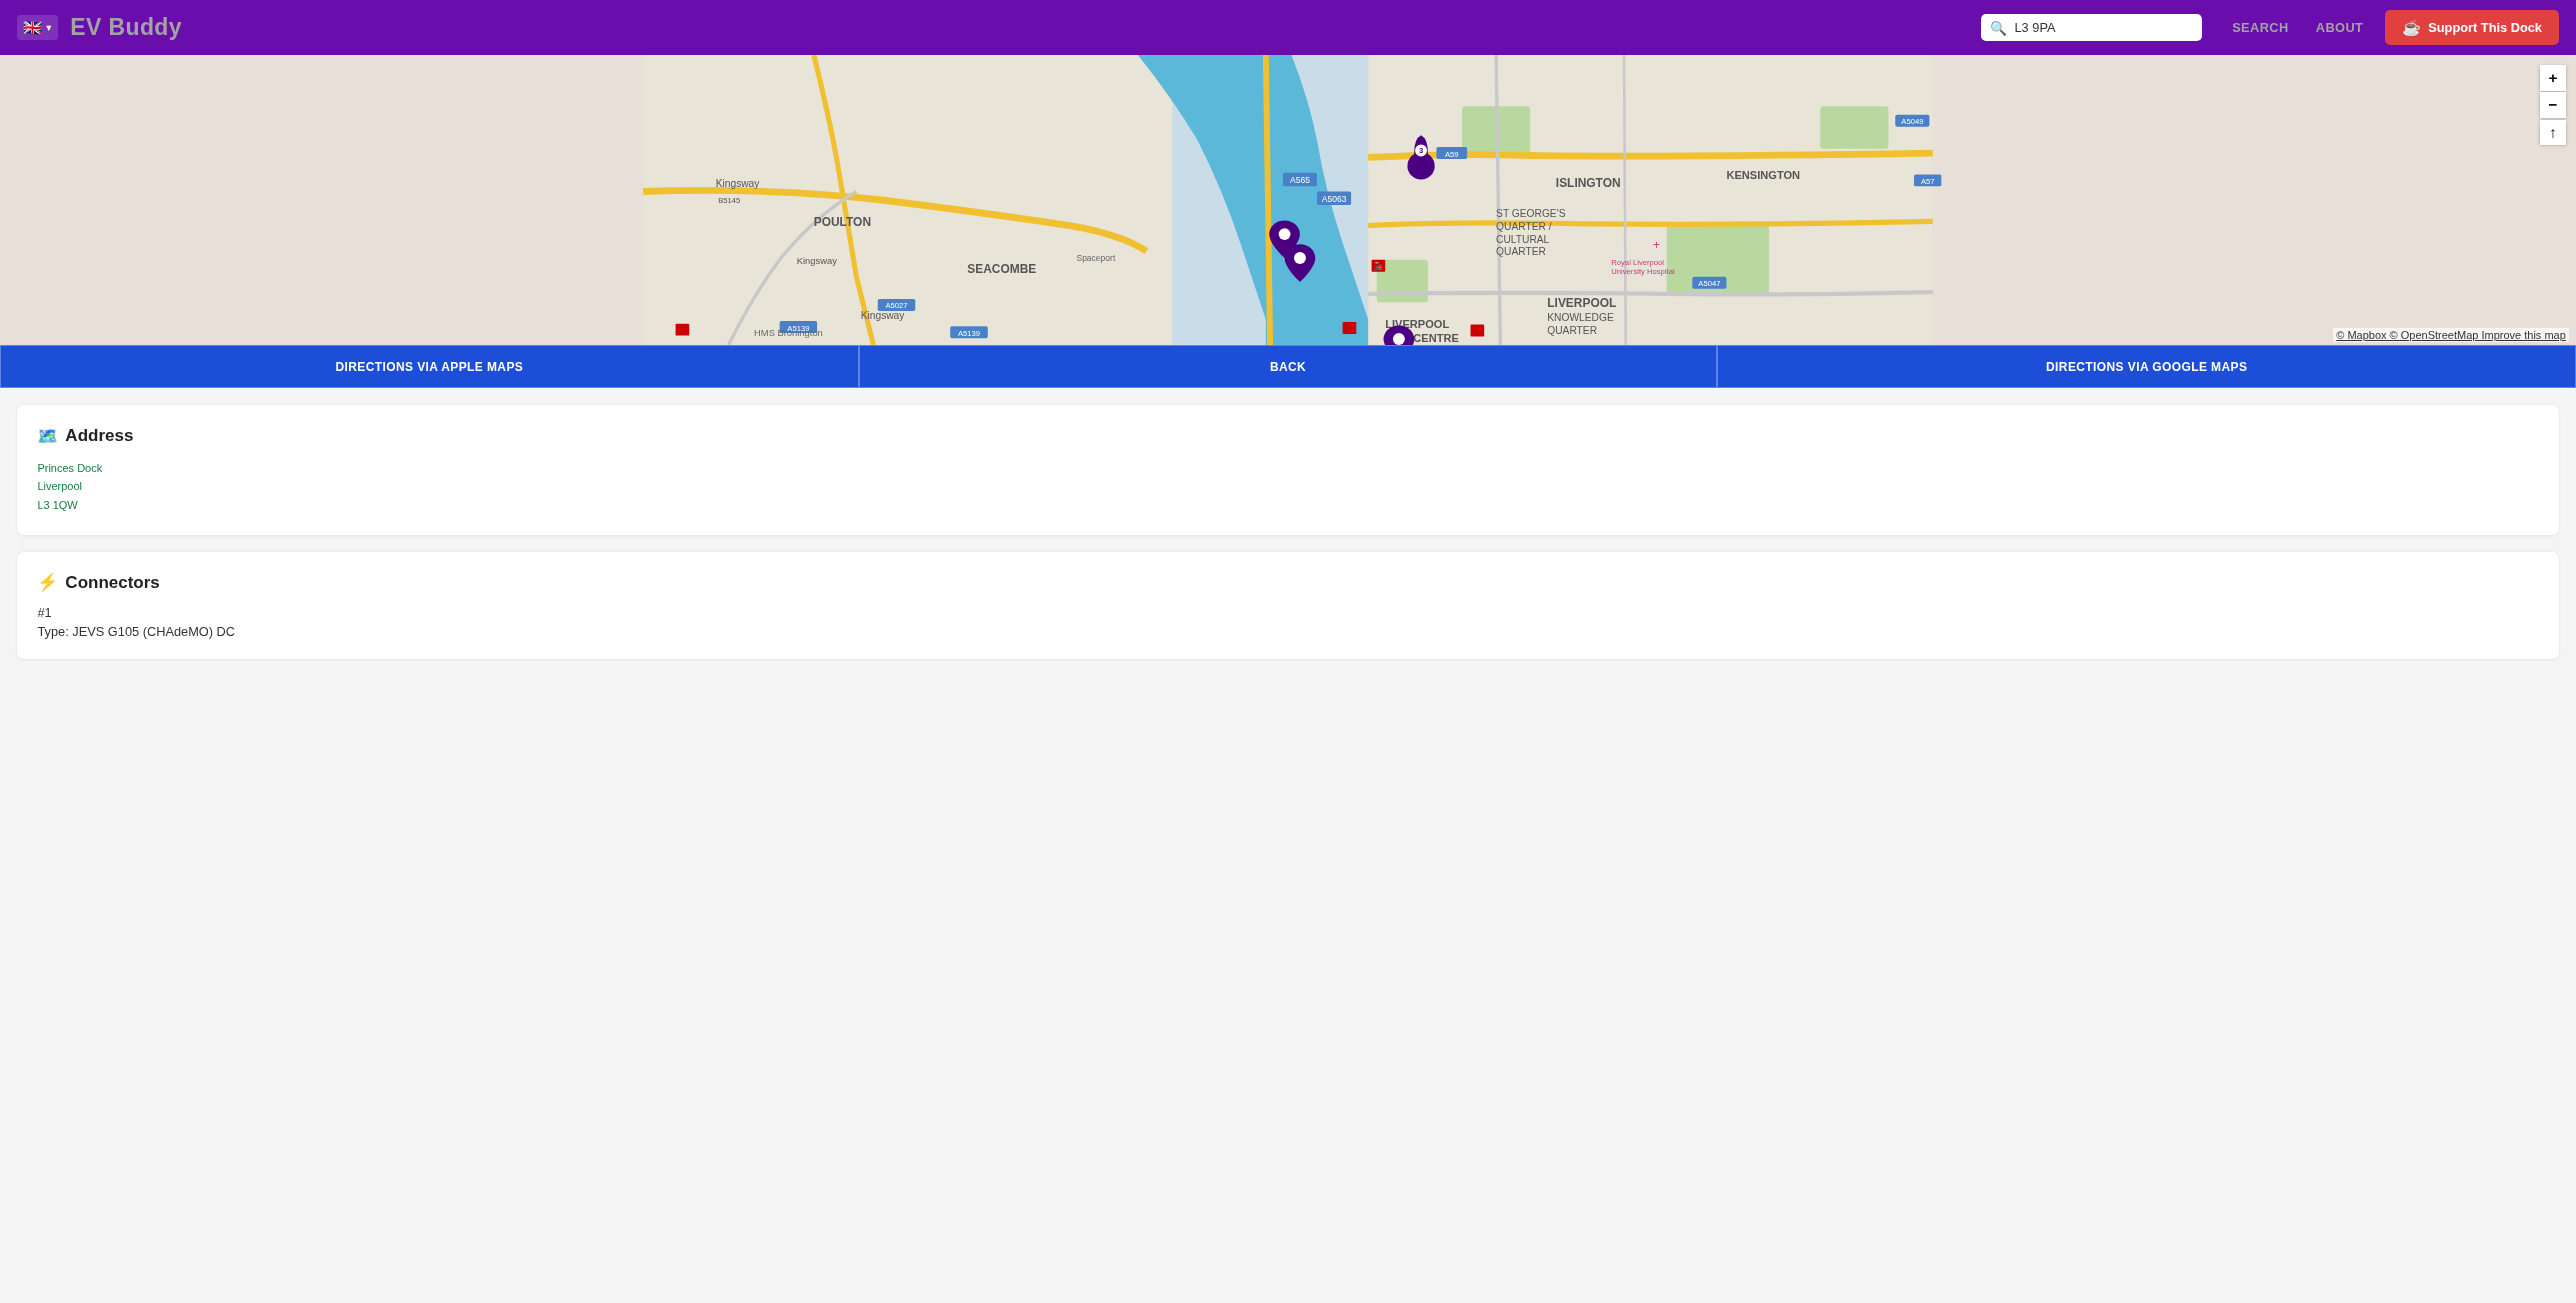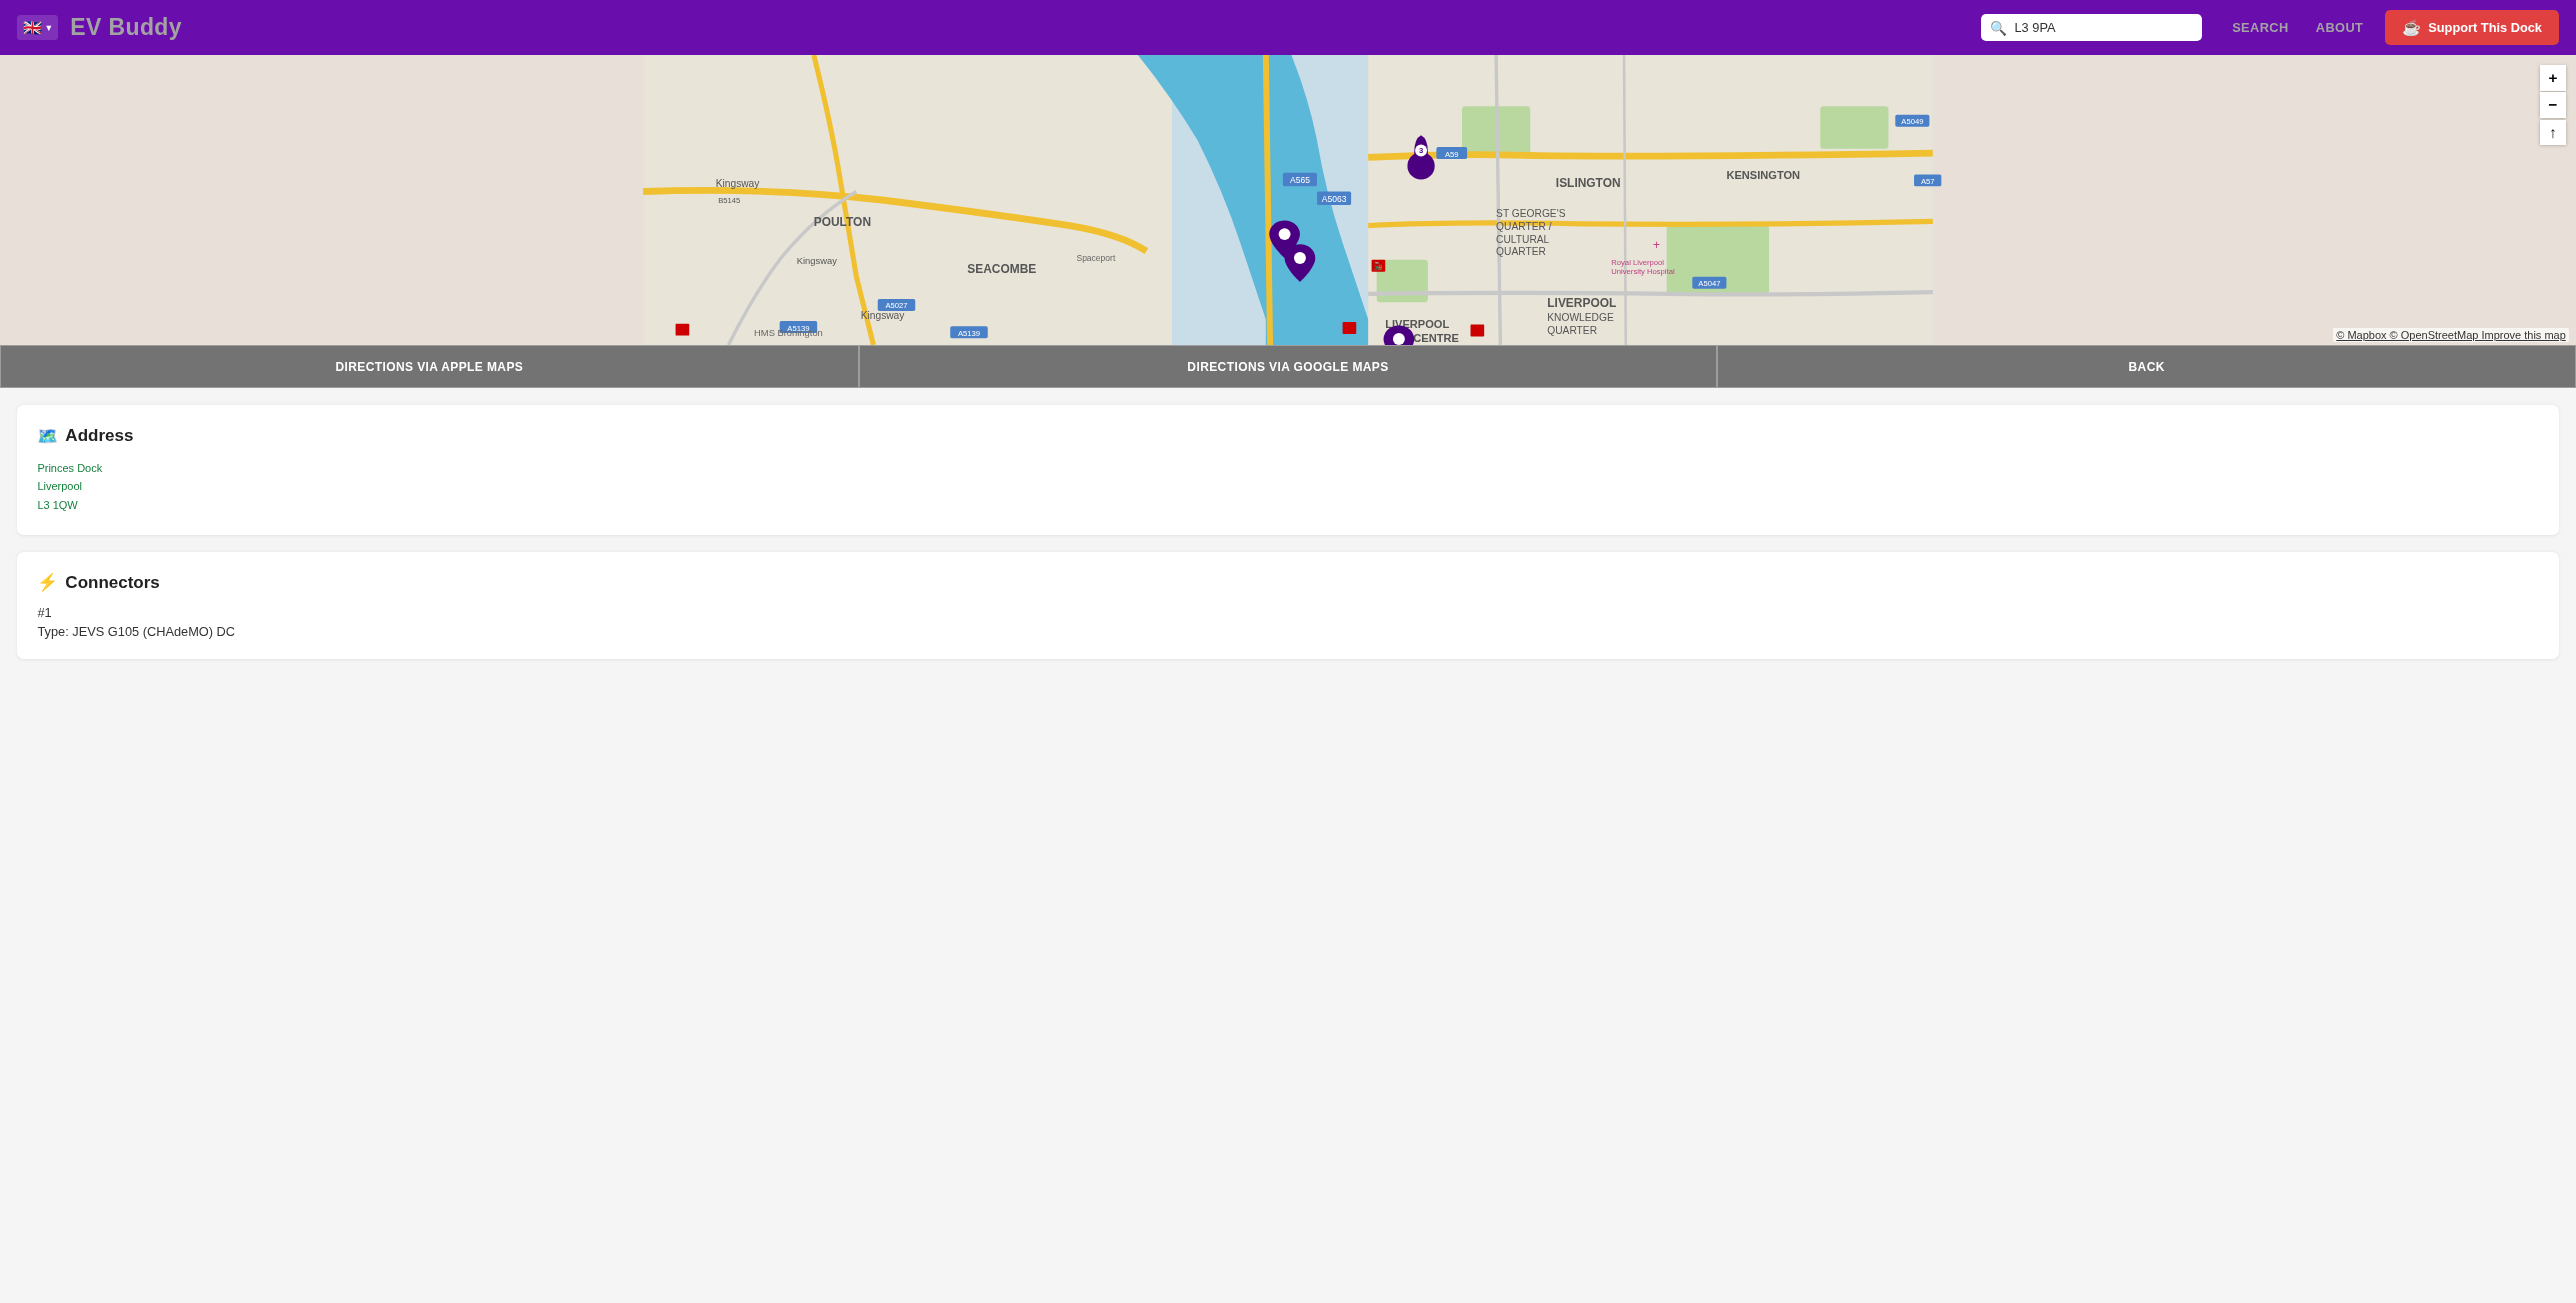--- a/index.html
+++ b/index.html
@@ -130,21 +130,21 @@
       box-shadow: 0 0.9px 3.4px rgba(0,0,0,0.3);
     }
 
     
     .action-buttons {
       display: flex;
       width: 100%;
     }
     .action-btn {
       flex: 1;
-      background: #737373;
+      background: #1d4ed8;
       color: white;
       border: 0.9px solid rgba(255,255,255,0.3);
       padding: 13.6px;
       font-size: 12px;
       font-weight: bold;
       letter-spacing: 0.4px;
       cursor: pointer;
       text-align: center;
     }
 
@@ -344,22 +344,22 @@
     <button class="map-ctrl-btn">−</button>
     <button class="map-ctrl-btn">↑</button>
   </div>
 
   
   <div class="map-attribution">© Mapbox © OpenStreetMap Improve this map</div>
 </div>
 
 <div class="action-buttons">
   <button class="action-btn">DIRECTIONS VIA APPLE MAPS</button>
+  <button class="action-btn">BACK</button>
   <button class="action-btn">DIRECTIONS VIA GOOGLE MAPS</button>
-  <button class="action-btn">BACK</button>
 </div>
 
 <div class="content">
 
   <div class="info-card">
     <div class="section-title">
       <span>🗺️</span>
       <span>Address</span>
     </div>
     <div class="address-line">Princes Dock</div>

